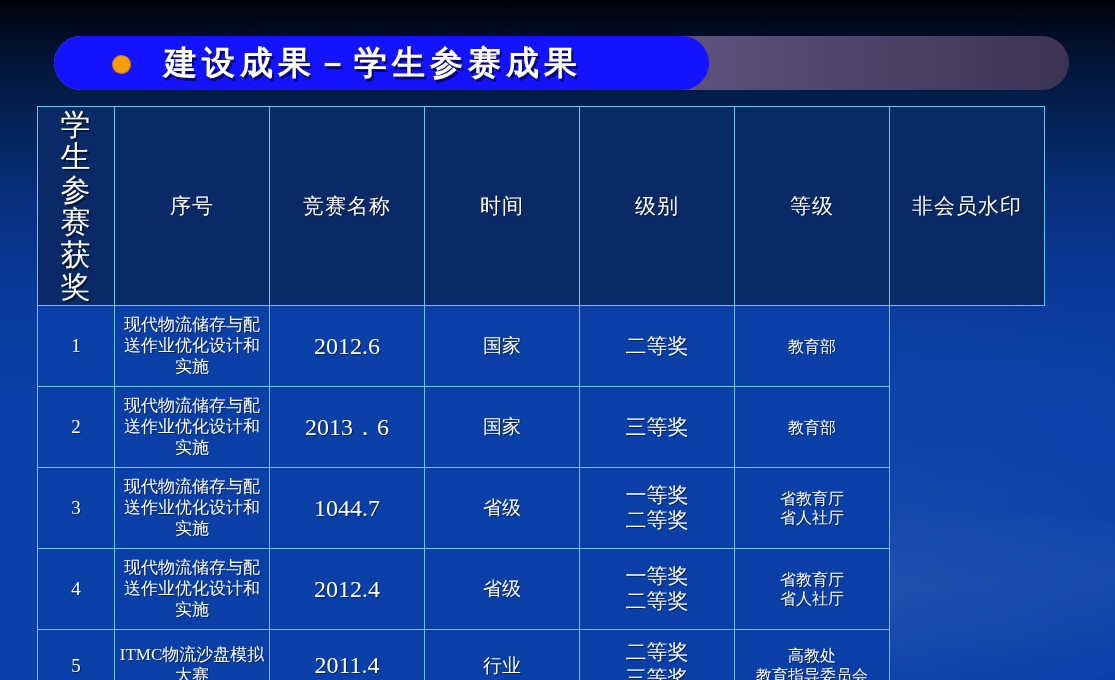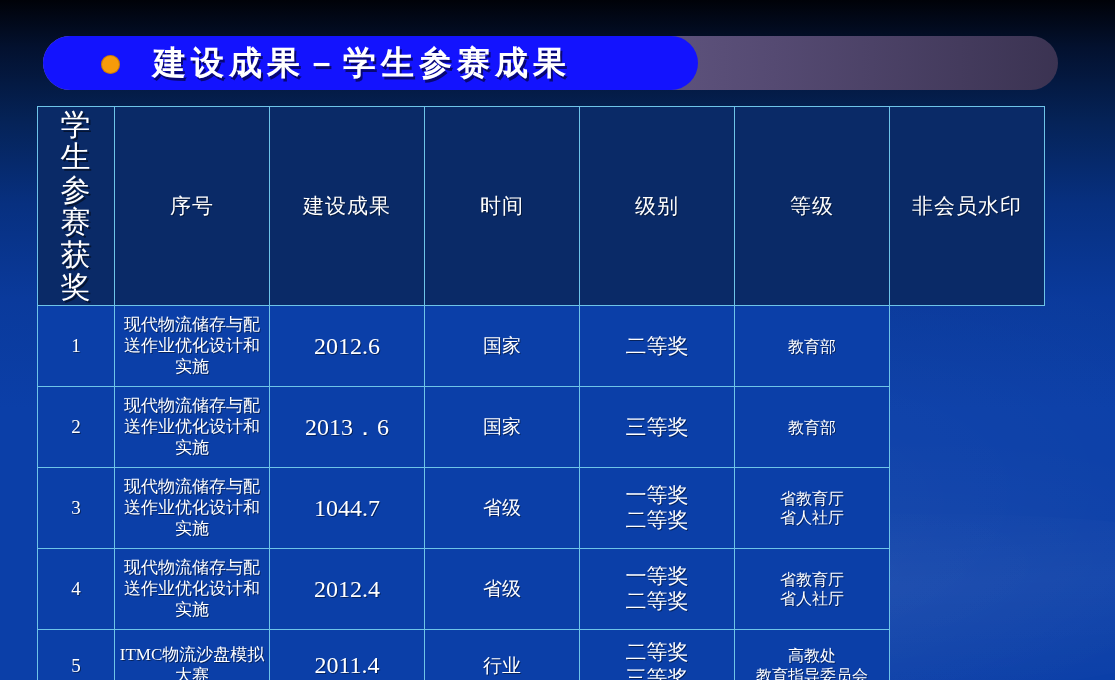--- a/index.html
+++ b/index.html
@@ -70,21 +70,21 @@
     font-weight: bold;
     color: rgba(150,180,225,0.14);
     white-space: nowrap;
     pointer-events: none;
     user-select: none;
   }
 
   
   .banner {
     position: absolute;
-    left: 43px;
+    left: 54px;
     top: 36px;
     width: 1015px;
     height: 54px;
   }
   .banner-back {
     position: absolute;
     left: 0;
     top: 0;
     width: 1015px;
     height: 54px;
@@ -204,21 +204,21 @@
             <span class="vtext">
                 <div>学</div>
                 <div>生</div>
                 <div>参</div>
                 <div>赛</div>
                 <div>获</div>
                 <div>奖</div>
               </span>
           </th>
           <th>序号</th>
-          <th>建设成果</th>
+          <th>竞赛名称</th>
           <th>时间</th>
           <th>级别</th>
           <th>等级</th>
           <th>非会员水印</th>
         </tr>
       </thead>
       <tbody>
         <tr class="r-tall">
           <td class="c-no">1</td>
           <td class="c-name">现代物流储存与配送作业优化设计和实施</td>

